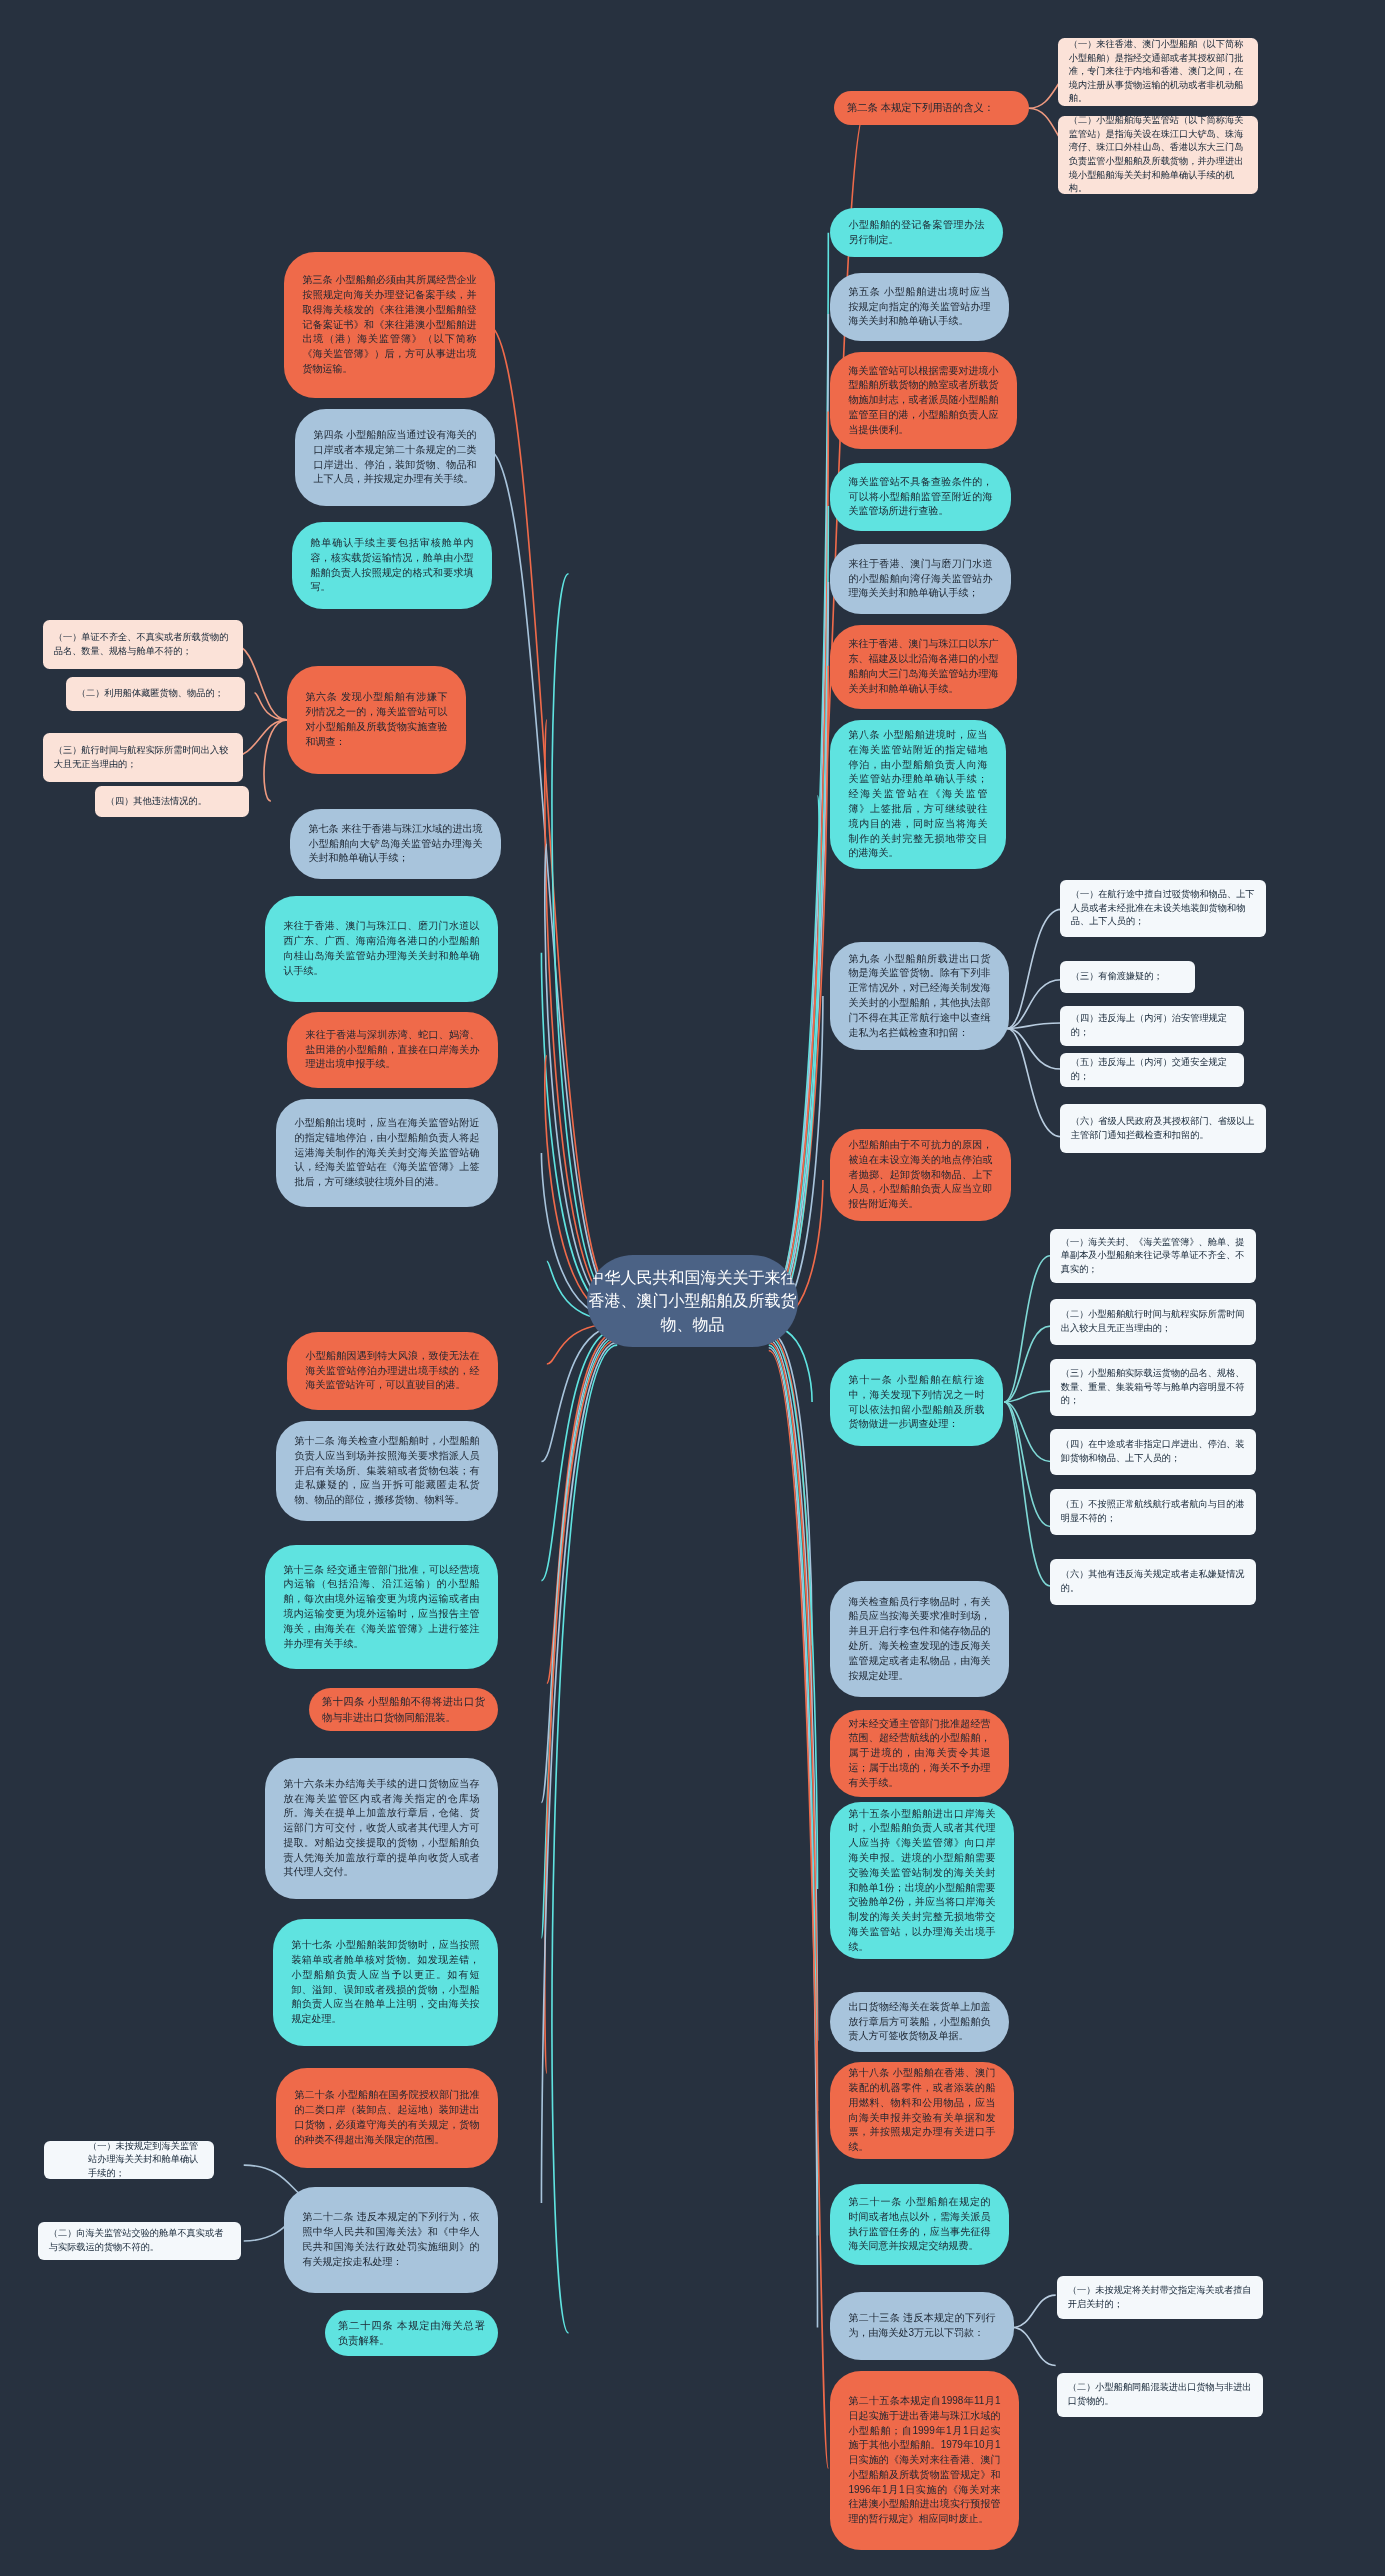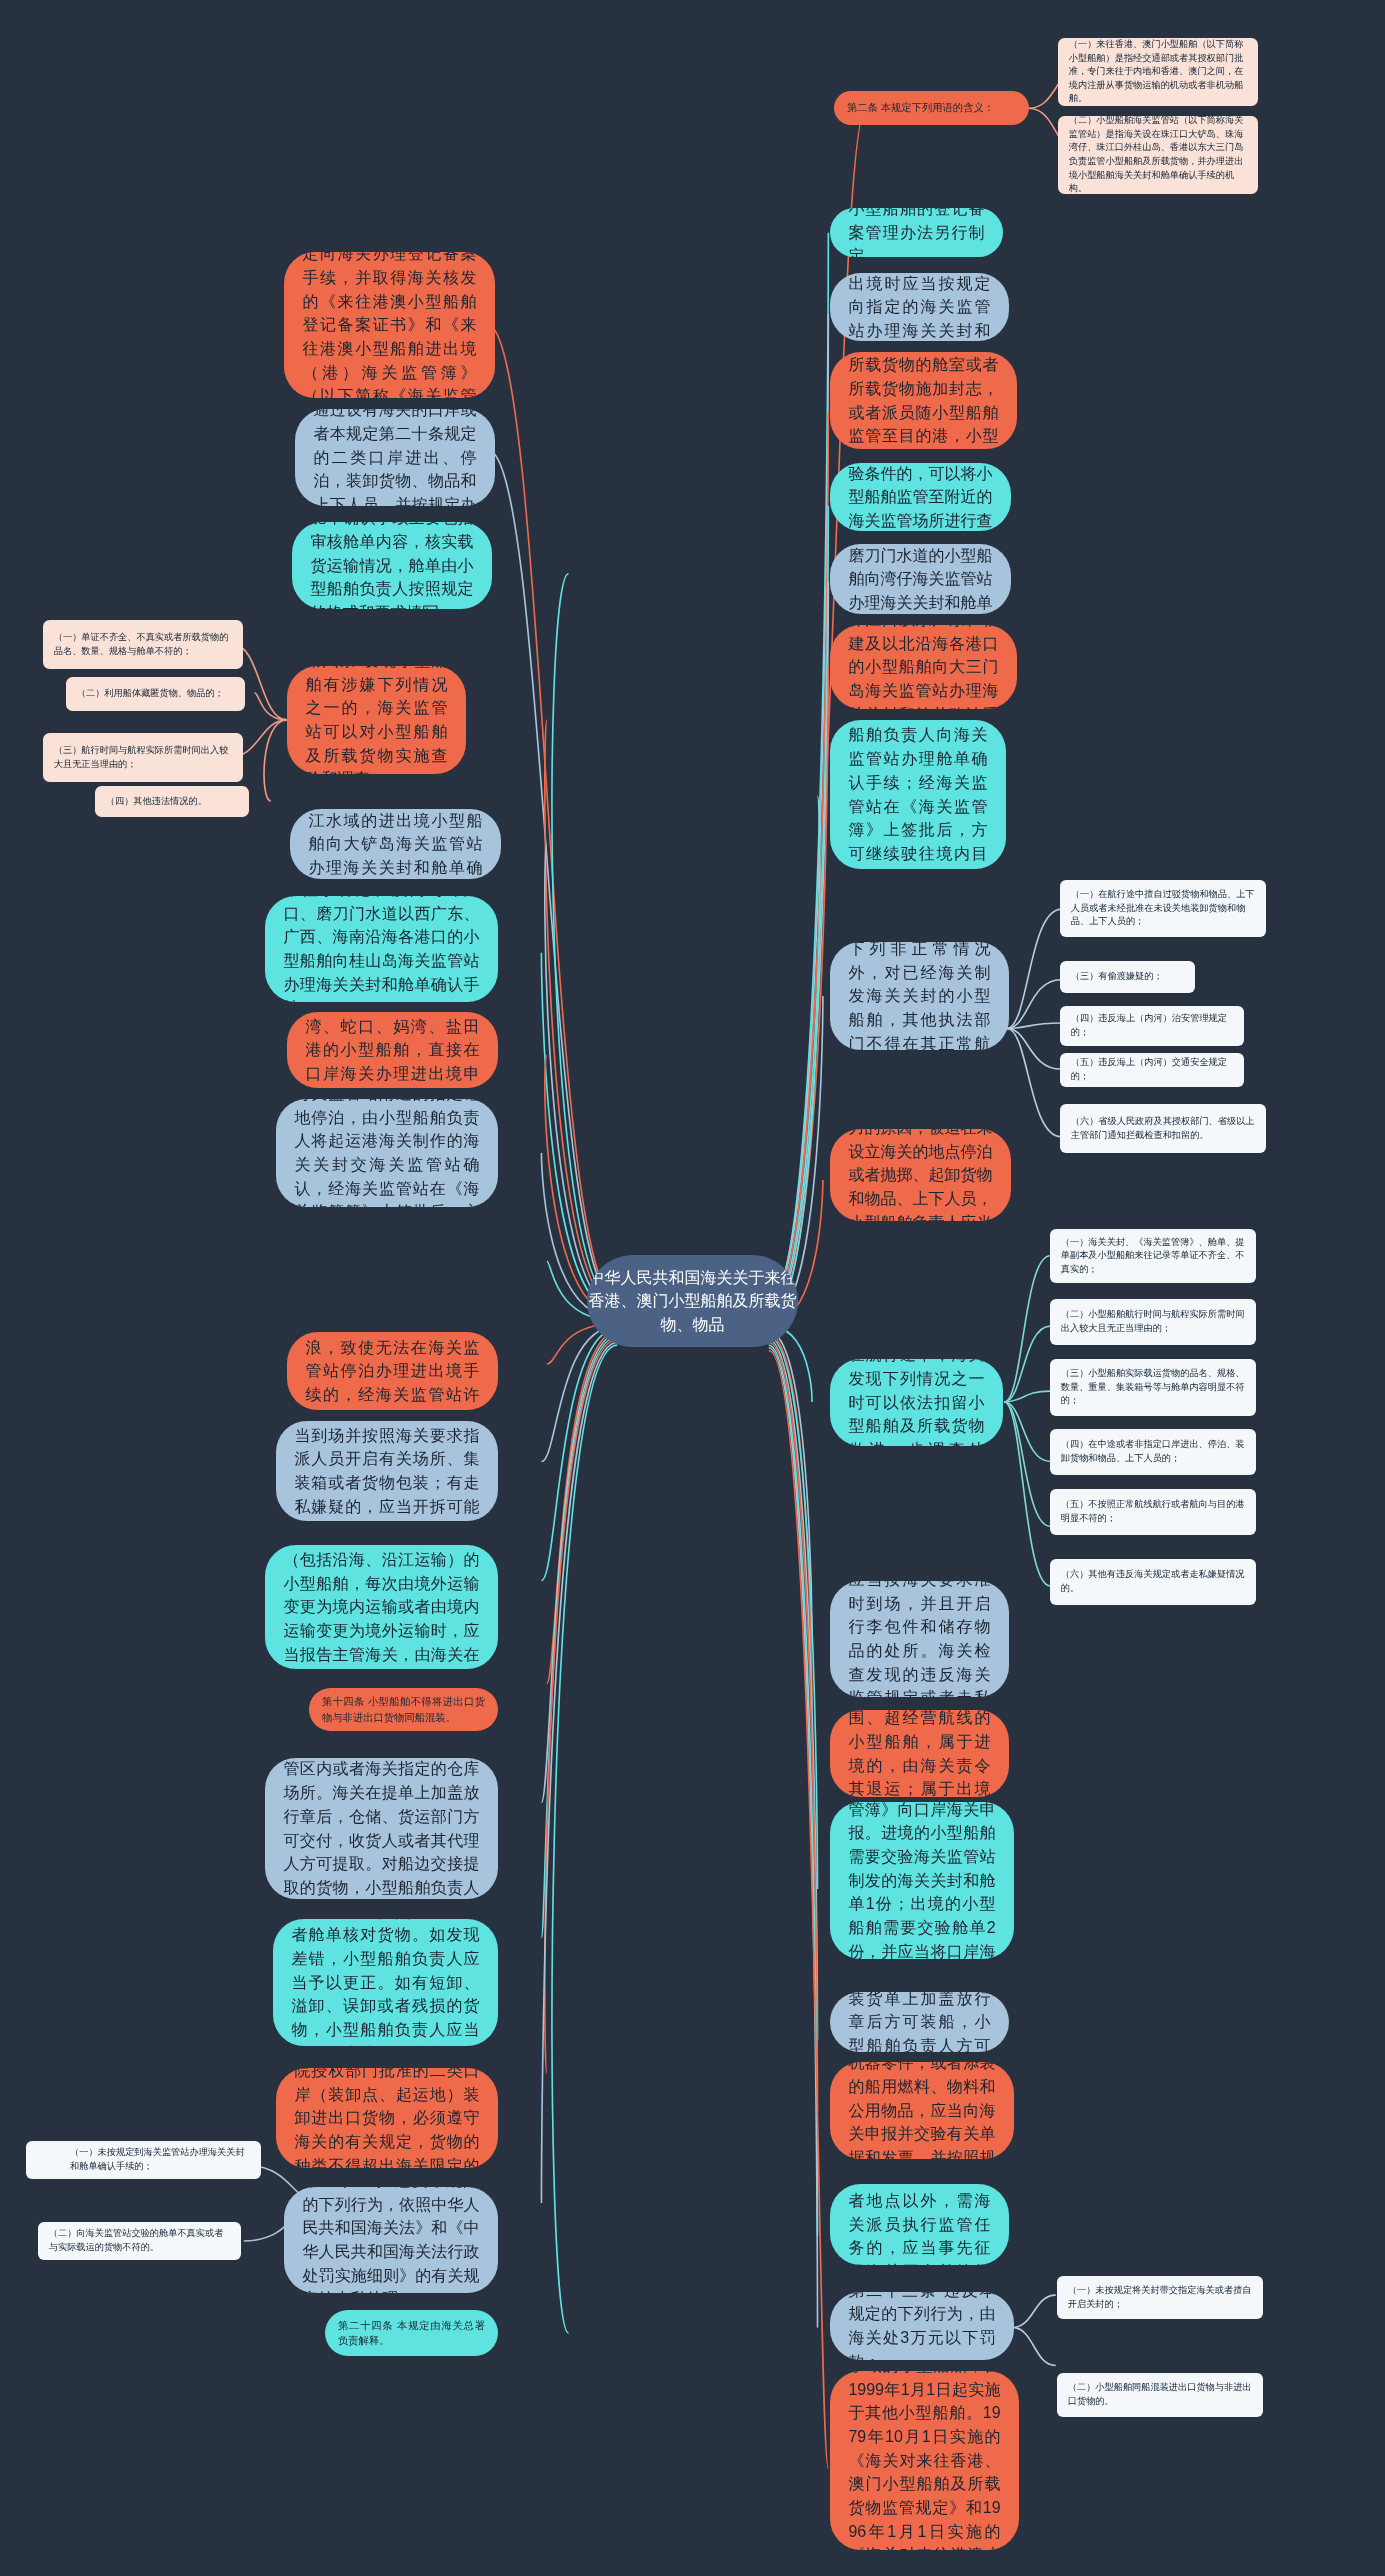--- a/index.html
+++ b/index.html
@@ -43,21 +43,21 @@
     text-align: center;
     font-size: 16px;
     line-height: 1.45;
   }
   .c-orange  { background: #ef6a4a; border-radius: 31px; }
   .c-blue    { background: #a8c4dc; border-radius: 31px; }
   .c-cyan    { background: #5fe3e0; border-radius: 31px; }
   .c-white   { background: #f4f8fb; border-radius: 6px; color:#123;justify-content:center; }
   .c-peach   { background: #fbe2d8; border-radius: 6.5px; color:#123; }
 
-  .big   { font-size: 16px; padding: 12px 18.4px; }
+  .big   { font-size: 10px; padding: 12px 18.4px; }
   .small { font-size: 9.2px; padding: 7.6px 10.8px; text-align: left; }
   .mid   { font-size: 10.3px; padding: 8.7px 13px; }
 </style>
 </head>
 <body>
 
 <div id="canvas">
 
   <svg id="edges" viewBox="0 0 2560 4759">
     <g fill="none" stroke-width="3">
@@ -203,21 +203,21 @@
     <span>第十七条 小型船舶装卸货物时，应当按照装箱单或者舱单核对货物。如发现差错，小型船舶负责人应当予以更正。如有短卸、溢卸、误卸或者残损的货物，小型船舶负责人应当在舱单上注明，交由海关按规定处理。</span>
   </div>
 
   <div class="node c-orange big" style="left:276px; top:2068px; width:222px; height:100px;">
     <span>第二十条 小型船舶在国务院授权部门批准的二类口岸（装卸点、起运地）装卸进出口货物，必须遵守海关的有关规定，货物的种类不得超出海关限定的范围。</span>
   </div>
 
   <div class="node c-blue big" style="left:284px; top:2187px; width:214px; height:106px;">
     <span>第二十二条 违反本规定的下列行为，依照中华人民共和国海关法》和《中华人民共和国海关法行政处罚实施细则》的有关规定按走私处理：</span>
   </div>
-  <div class="node c-white small" style="left:26px; top:2141px; width:235px; height:38px;padding-left:44px;">
+  <div class="node c-white small" style="left:44px; top:2141px; width:170px; height:38px;padding-left:44px;">
     <span>（一）未按规定到海关监管站办理海关关封和舱单确认手续的；</span>
   </div>
   <div class="node c-white small" style="left:38px; top:2222px; width:203px; height:38px;">
     <span>（二）向海关监管站交验的舱单不真实或者与实际载运的货物不符的。</span>
   </div>
 
   <div class="node c-cyan mid" style="left:325px; top:2310px; width:173px; height:46px;">
     <span>第二十四条 本规定由海关总署负责解释。</span>
   </div>
 

